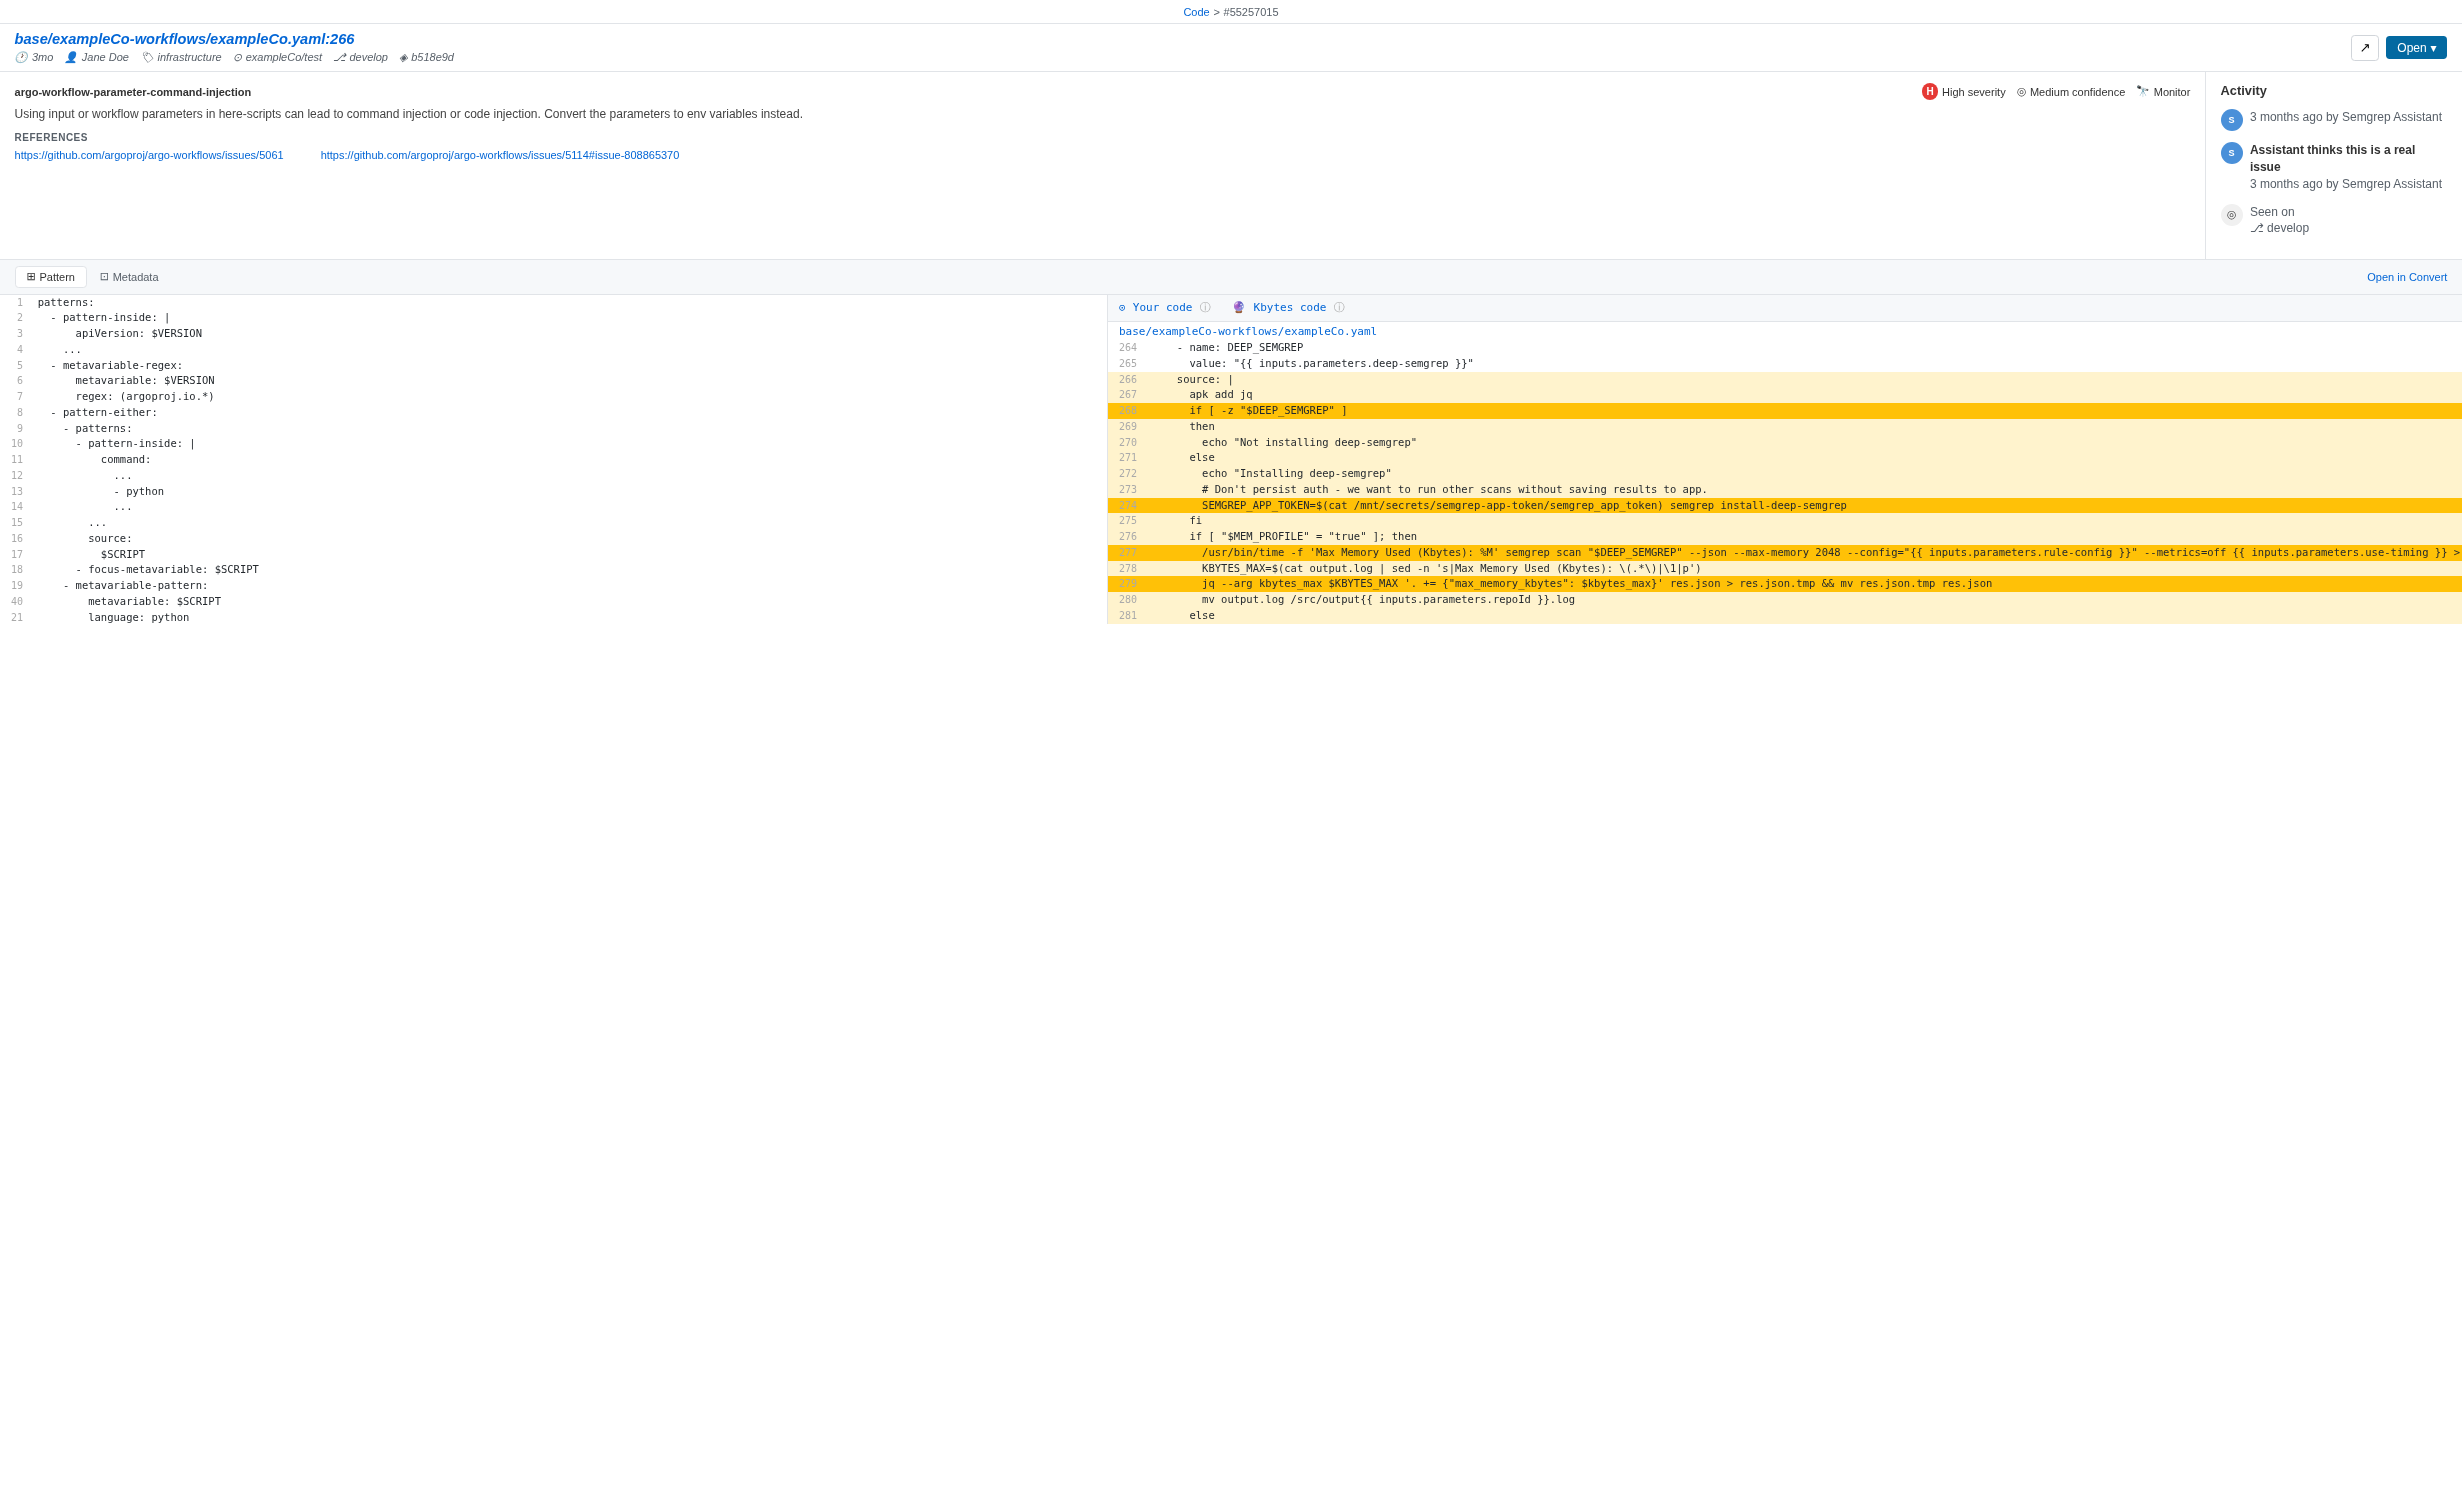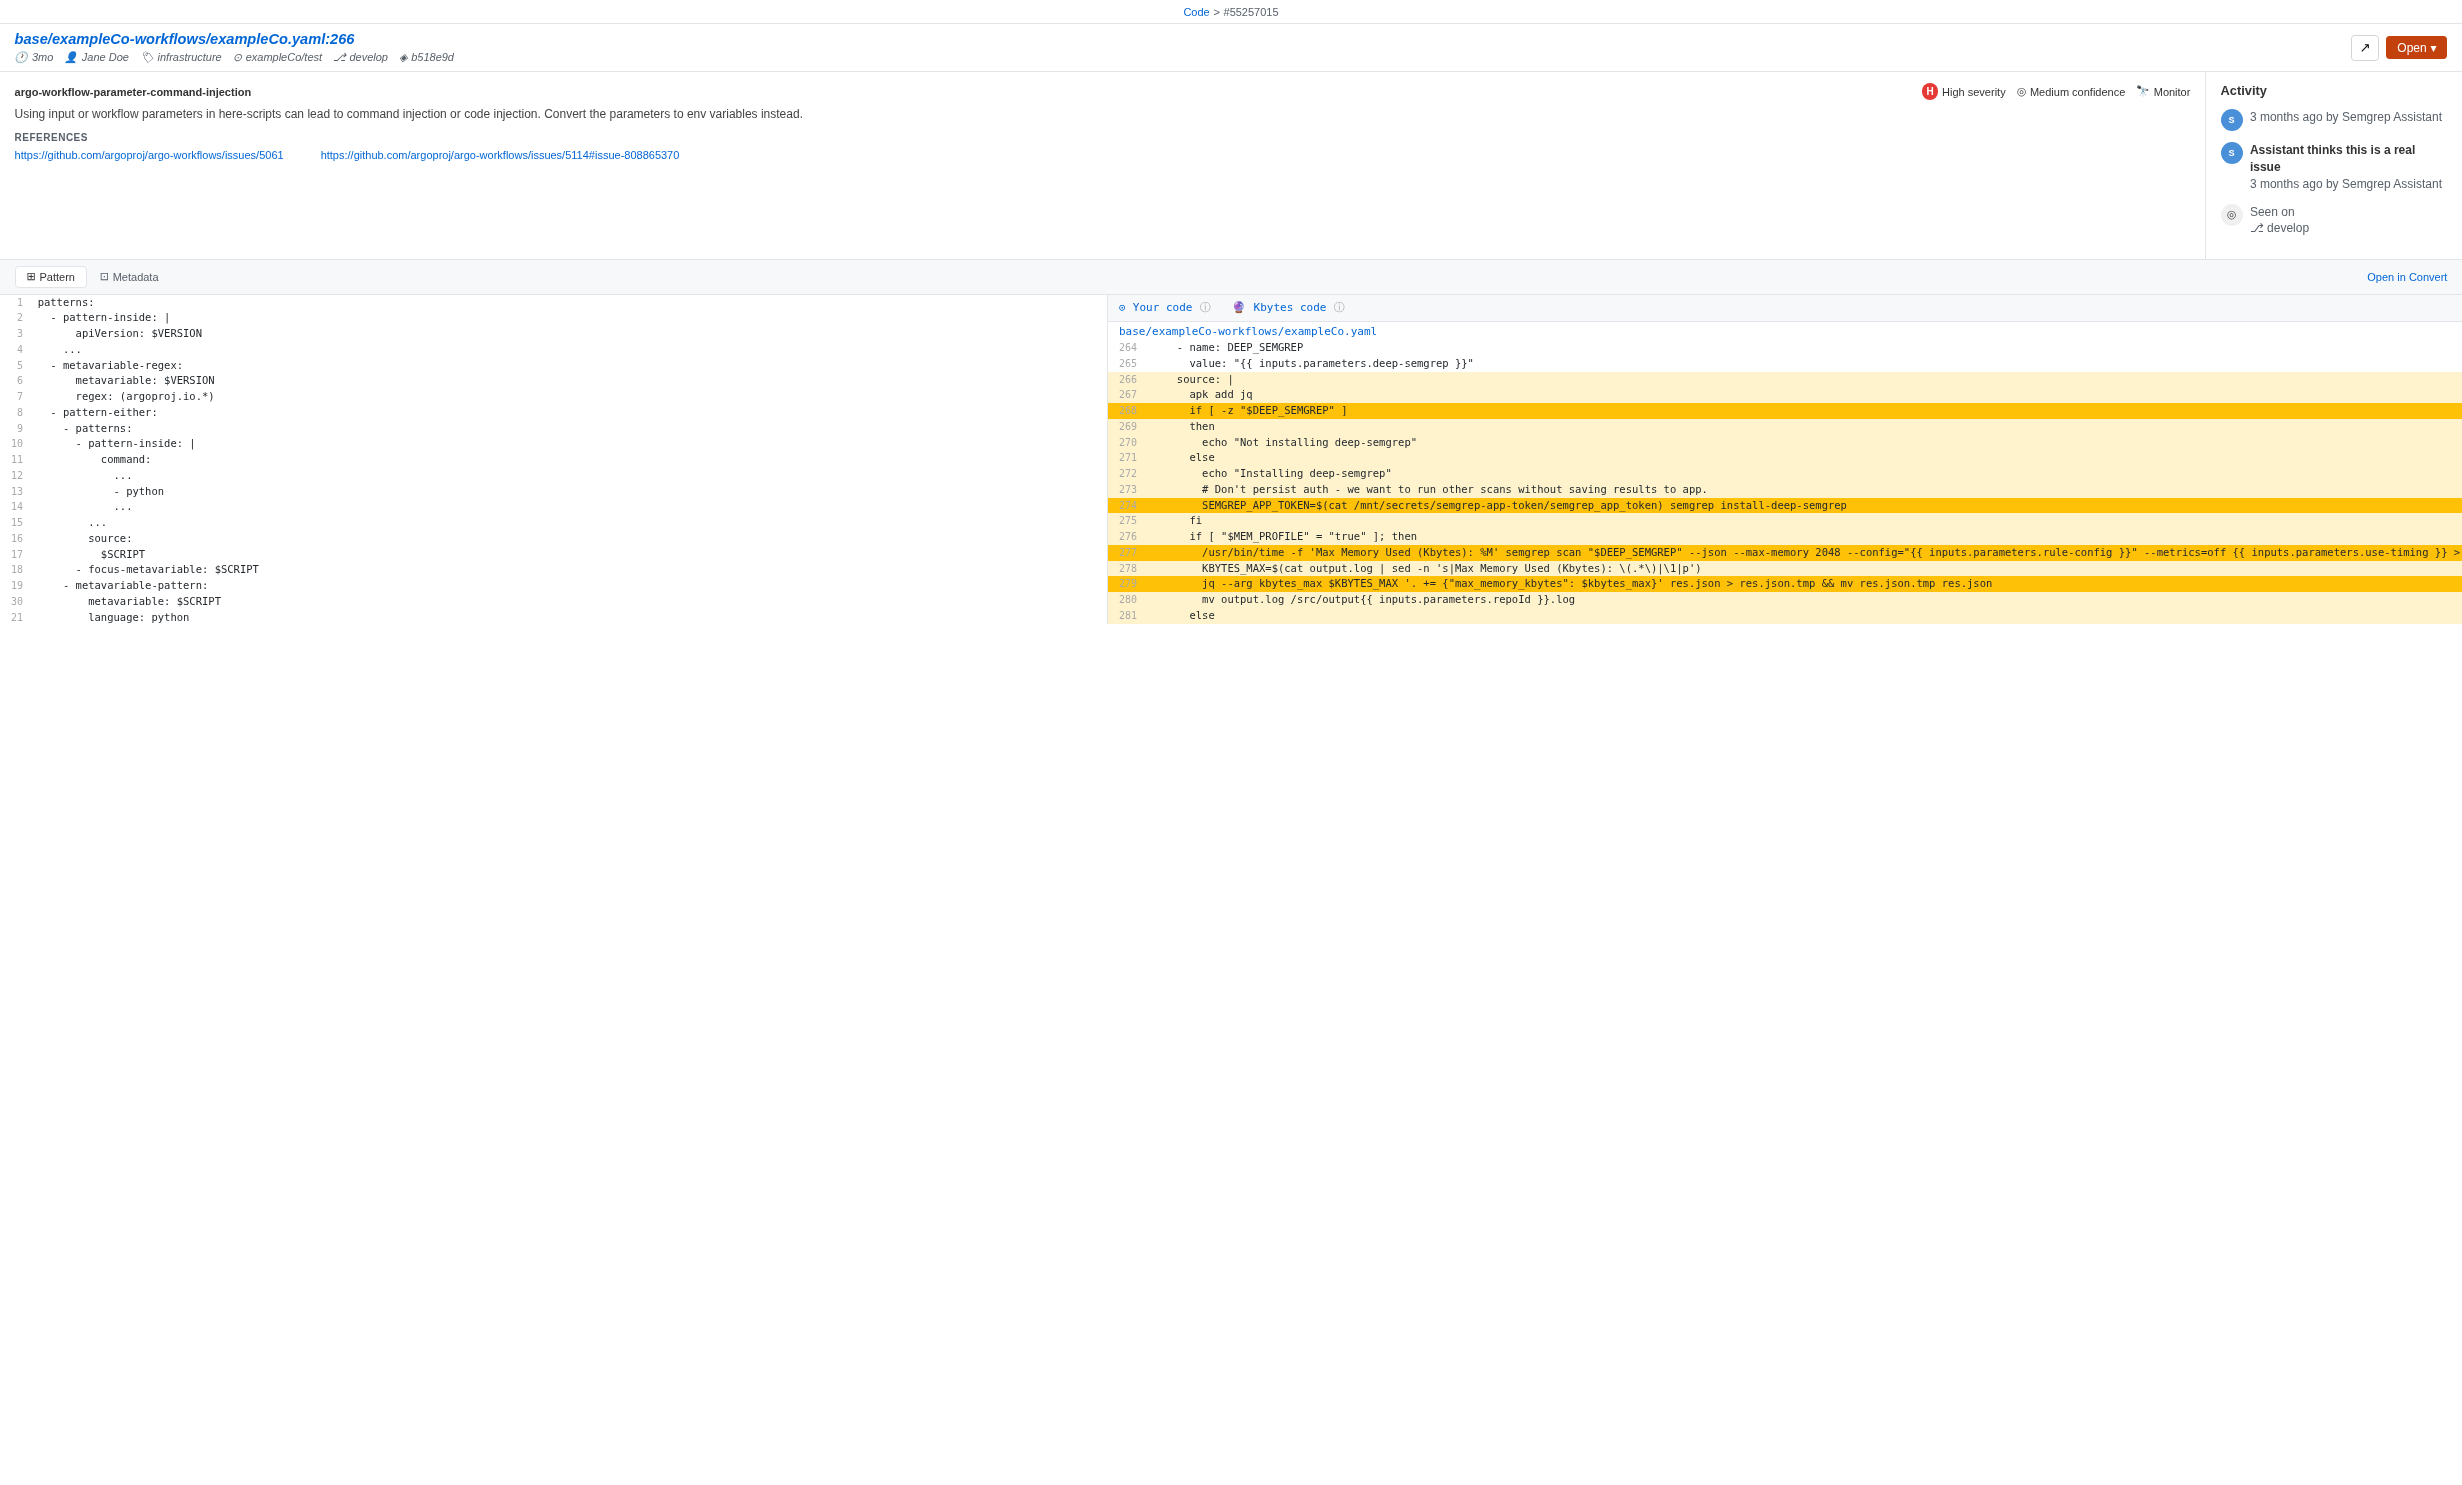--- a/index.html
+++ b/index.html
@@ -25,21 +25,21 @@
       display: flex;
       align-items: center;
       justify-content: space-between;
     }
     .page-title { font-size: 14.6px; font-weight: 600; color: #0366d6; }
     .header-meta { display: flex; align-items: center; gap: 11px; font-size: 11px; color: #586069; margin-top: 3.7px; }
     .header-meta-item { display: flex; align-items: center; gap: 3.7px; }
     .header-left { flex: 1; font-style: italic; }
     .header-right { display: flex; align-items: center; gap: 7.3px; }
     .btn-open {
-      background: #c2410c;
+      background: #0369a1;
       color: white;
       border: none;
       border-radius: 3.7px;
       padding: 4.6px 11px;
       font-size: 12px;
       cursor: pointer;
       display: flex;
       align-items: center;
       gap: 3.7px;
     }
@@ -350,21 +350,21 @@
           </tr>
           <tr>
             <td class="line-num">18</td>
             <td class="line-code">      - focus-metavariable: $SCRIPT</td>
           </tr>
           <tr>
             <td class="line-num">19</td>
             <td class="line-code">    - metavariable-pattern:</td>
           </tr>
           <tr>
-            <td class="line-num">30</td>
+            <td class="line-num">40</td>
             <td class="line-code">        metavariable: $SCRIPT</td>
           </tr>
           <tr>
             <td class="line-num">21</td>
             <td class="line-code">        language: python</td>
           </tr>
         </tbody>
     </table>
   </div>
 

